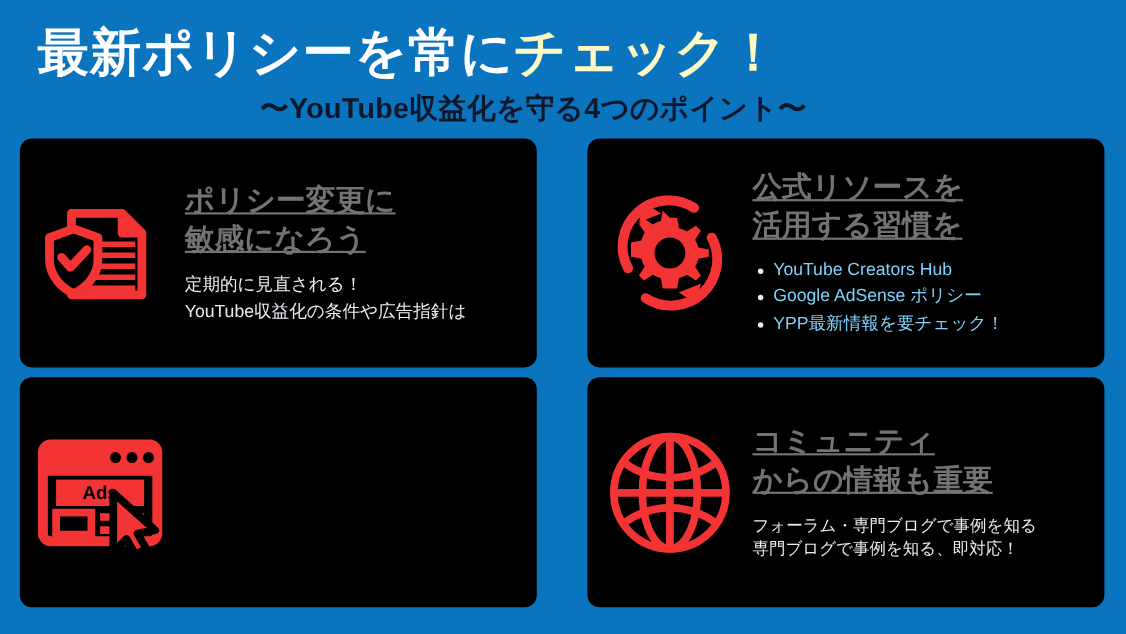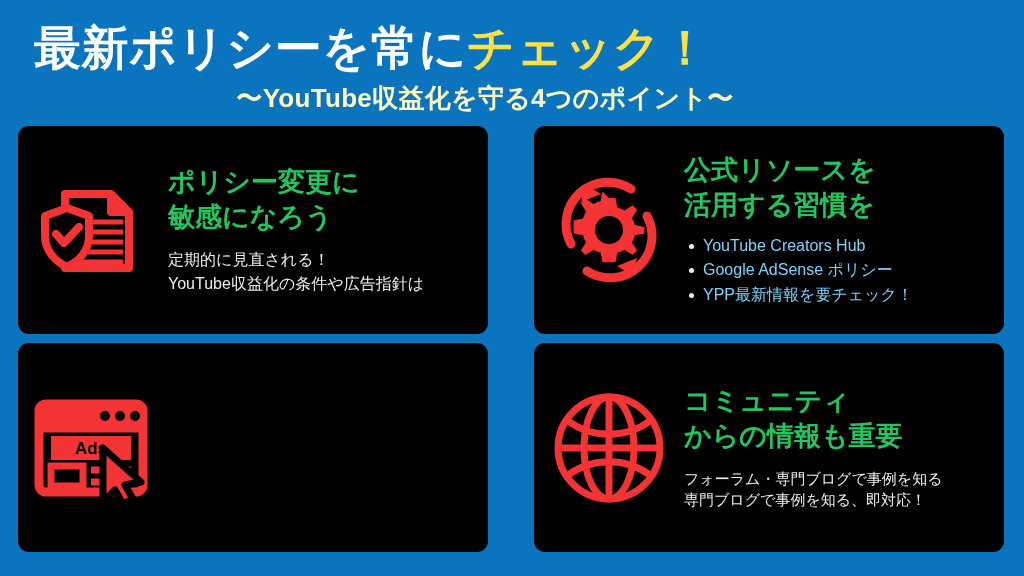--- a/index.html
+++ b/index.html
@@ -33,29 +33,29 @@
   .main-title {
     margin: 0;
     font-size: 47px;
     line-height: 1.12;
     font-weight: bold;
     color: #ffffff;
     letter-spacing: 0.5px;
     white-space: nowrap;
   }
   .main-title .accent {
-    color: #fde047;
+    color: #fef9c3;
   }
   .sub-title {
     margin: 6px 0 0 0;
     text-align: center;
     padding-right: 58px;
     font-size: 26px;
     font-weight: bold;
-    color: #fef9c3;
+    color: #0f172a;
     letter-spacing: 0.3px;
     white-space: nowrap;
   }
 
   
   .grid {
     flex: 1 1 auto;
     display: grid;
     grid-template-columns: 1fr 1fr;
     grid-template-rows: 1fr 1fr;
@@ -86,22 +86,23 @@
   .card-body {
     flex: 1 1 auto;
     padding-right: 10px;
     min-width: 0;
   }
   .card-title {
     margin: 0;
     font-size: 27px;
     font-weight: bold;
     line-height: 1.30;
-    color: #22c55e;
-    white-space: nowrap;
+    color: #737373;
+    white-space: nowrap;
+    text-decoration: underline;
   }
   .card-title .t-line {
     display: block;
   }
   .card-desc {
     margin: 13px 0 0 0;
     font-size: 16px;
     line-height: 1.45;
     color: #e9eef2;
   }

